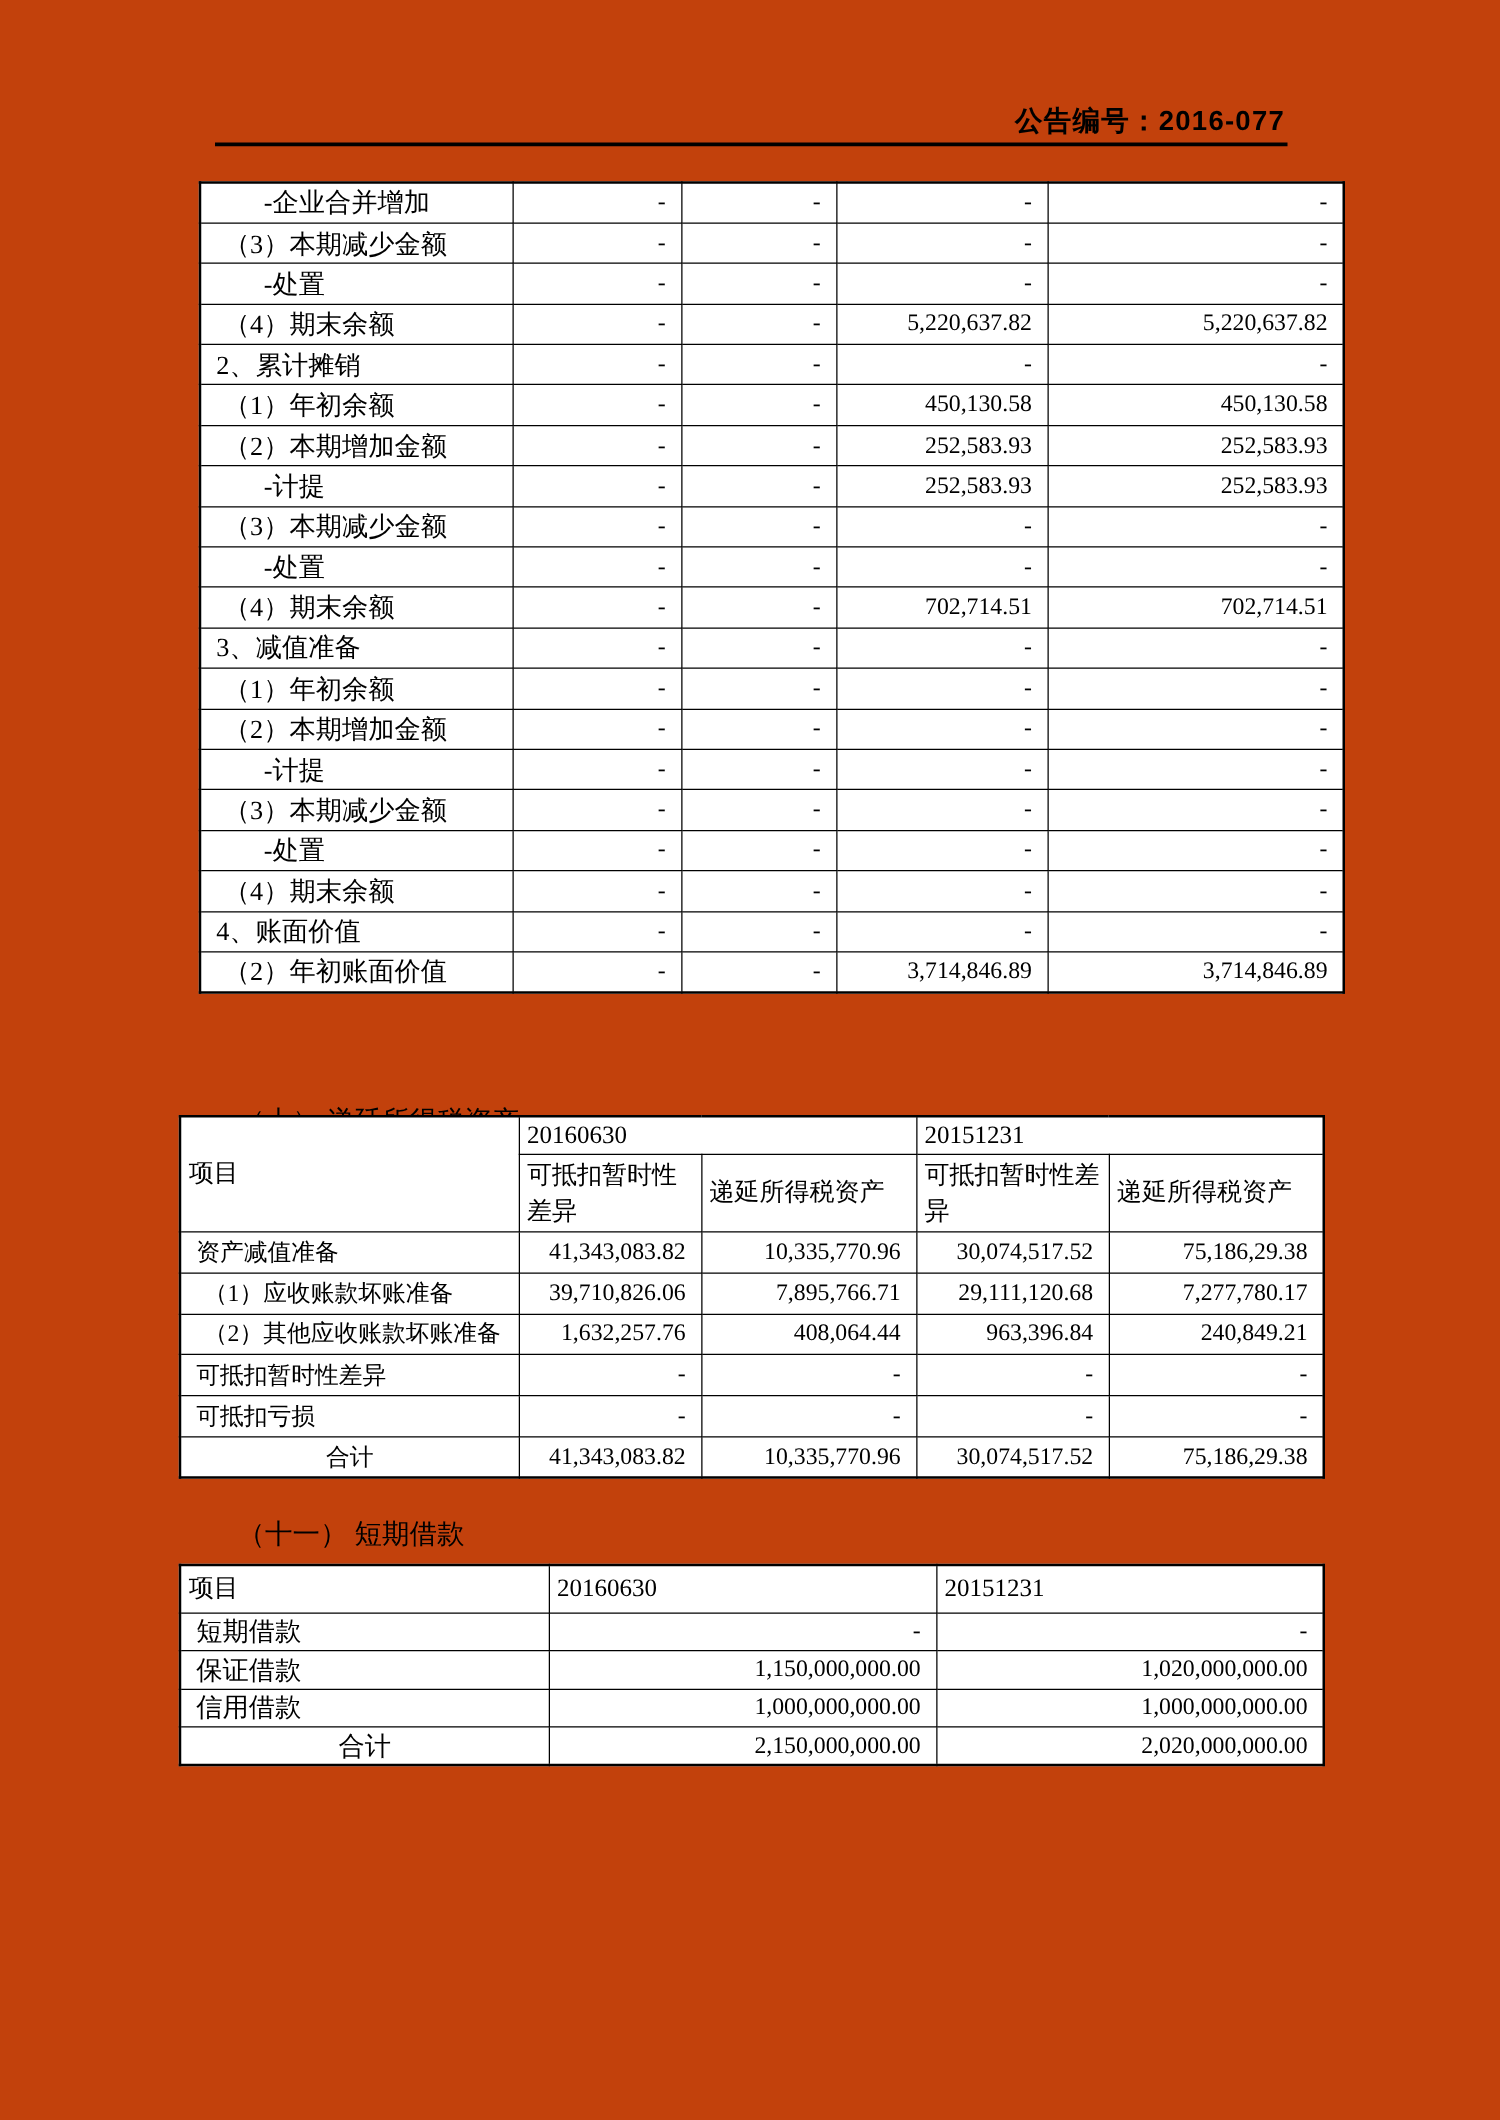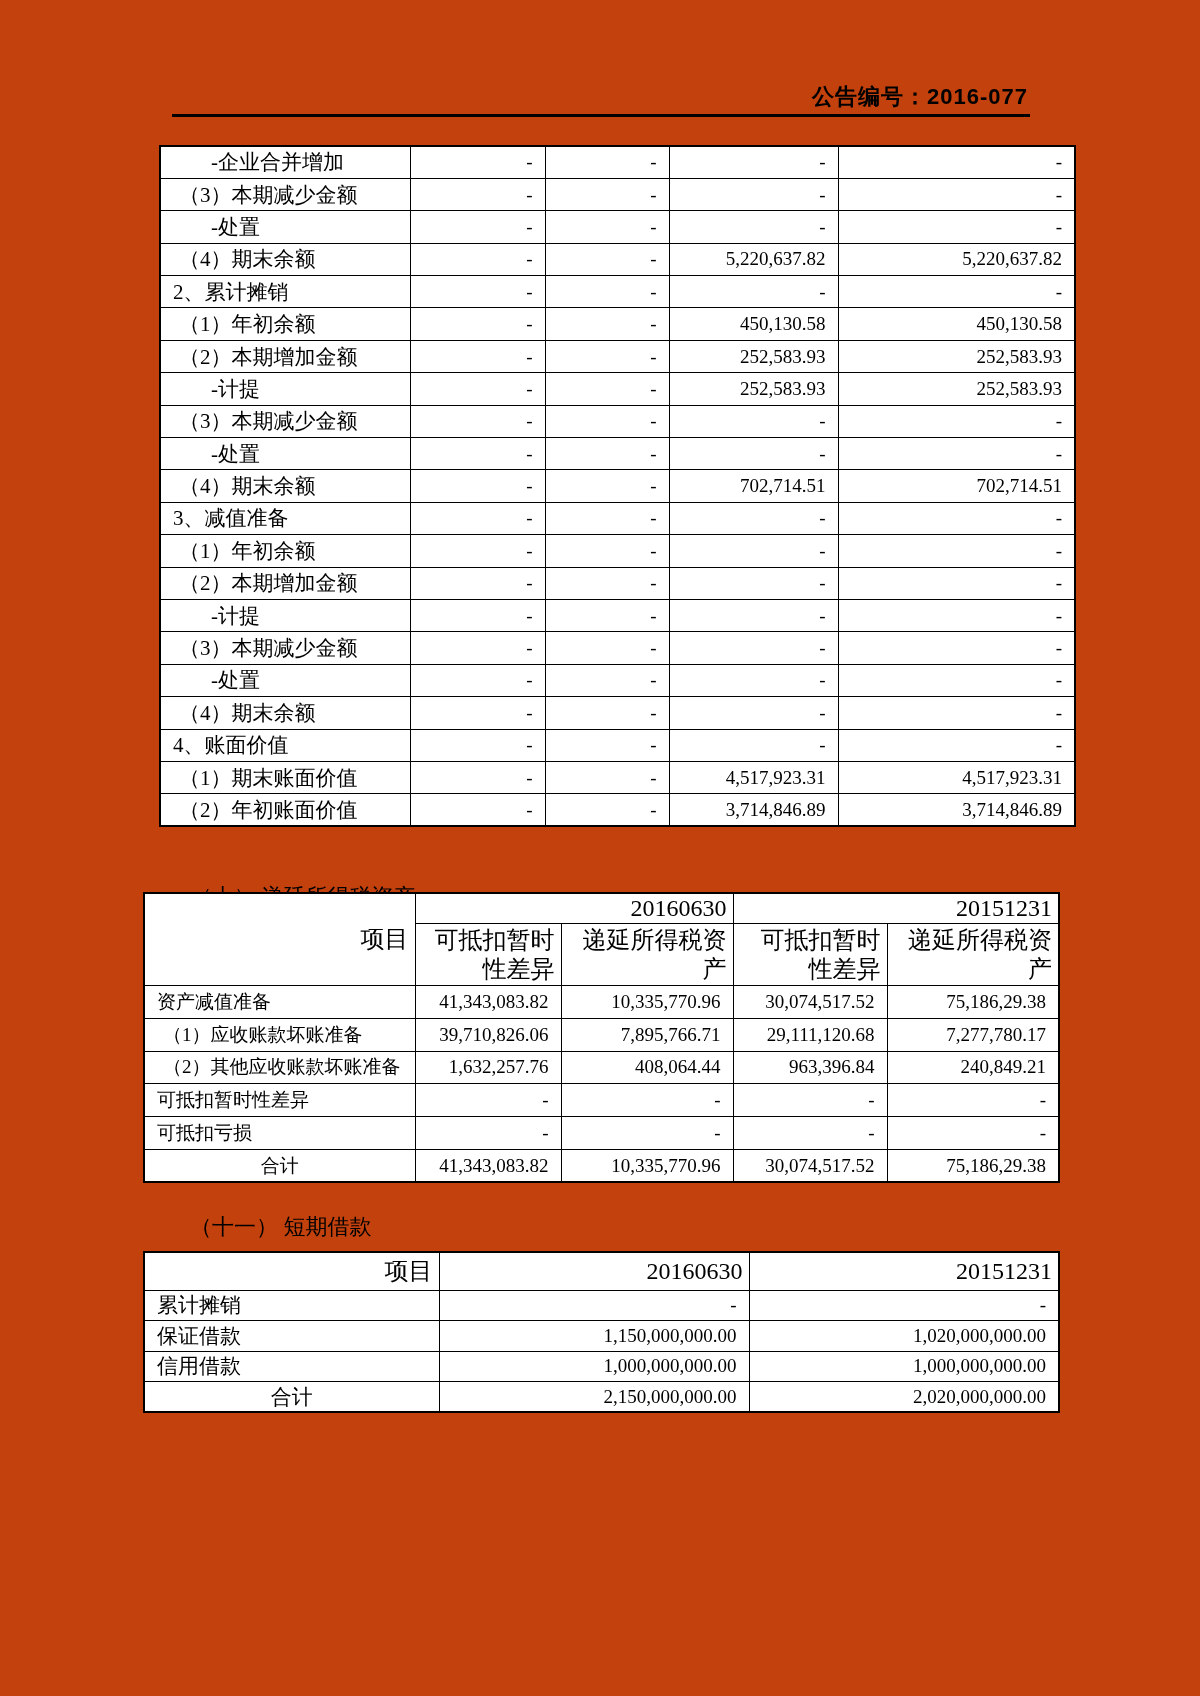--- a/index.html
+++ b/index.html
@@ -33,21 +33,21 @@
   
   .t3 { left:143px; top:1251px; width:915px; }
   .t3 tr { height:30.6px; }
   .t3 tr.h1 { height:38px; }
 
   .lbl { font-size:21px; padding-left:12px; text-align:left; }
   .ind2 { padding-left:18px; }
   .ind3 { padding-left:50px; }
   .ctr { text-align:center; padding-left:0; }
   .num { text-align:right; padding-right:12px; font-size:19px; }
-  .hd  { text-align:right; font-size:24px; white-space:normal; line-height:29px; padding:0 6px; }
+  .hd  { text-align:left; font-size:20px; white-space:normal; line-height:29px; padding:0 6px; }
 
   .section-title {
     position:absolute; left:190px; font-size:22px; white-space:nowrap;
   }
   .s10 { top:858px;margin-top:24px; }
   .s11 { top:1212px; }
 </style>
 </head>
 <body>
 
@@ -190,27 +190,20 @@
           <td class="num">-</td>
           <td class="num">-</td>
           <td class="num">-</td>
         </tr>
         <tr>
           <td class="lbl">4、账面价值</td>
           <td class="num">-</td>
           <td class="num">-</td>
           <td class="num">-</td>
           <td class="num">-</td>
-        </tr>
-        <tr>
-          <td class="lbl ind2">（1）期末账面价值</td>
-          <td class="num">-</td>
-          <td class="num">-</td>
-          <td class="num">4,517,923.31</td>
-          <td class="num">4,517,923.31</td>
         </tr>
         <tr>
           <td class="lbl ind2">（2）年初账面价值</td>
           <td class="num">-</td>
           <td class="num">-</td>
           <td class="num">3,714,846.89</td>
           <td class="num">3,714,846.89</td>
         </tr>
       </tbody>
   </table>
@@ -290,21 +283,21 @@
         <col style="width:310px">
         <col style="width:310px">
     </colgroup>
     <tbody id="t3-body">
       <tr class="h1">
         <td class="hd">项目</td>
         <td class="hd">20160630</td>
         <td class="hd">20151231</td>
       </tr>
         <tr>
-          <td class="lbl">累计摊销</td>
+          <td class="lbl">短期借款</td>
           <td class="num">-</td>
           <td class="num">-</td>
         </tr>
         <tr>
           <td class="lbl">保证借款</td>
           <td class="num">1,150,000,000.00</td>
           <td class="num">1,020,000,000.00</td>
         </tr>
         <tr>
           <td class="lbl">信用借款</td>

